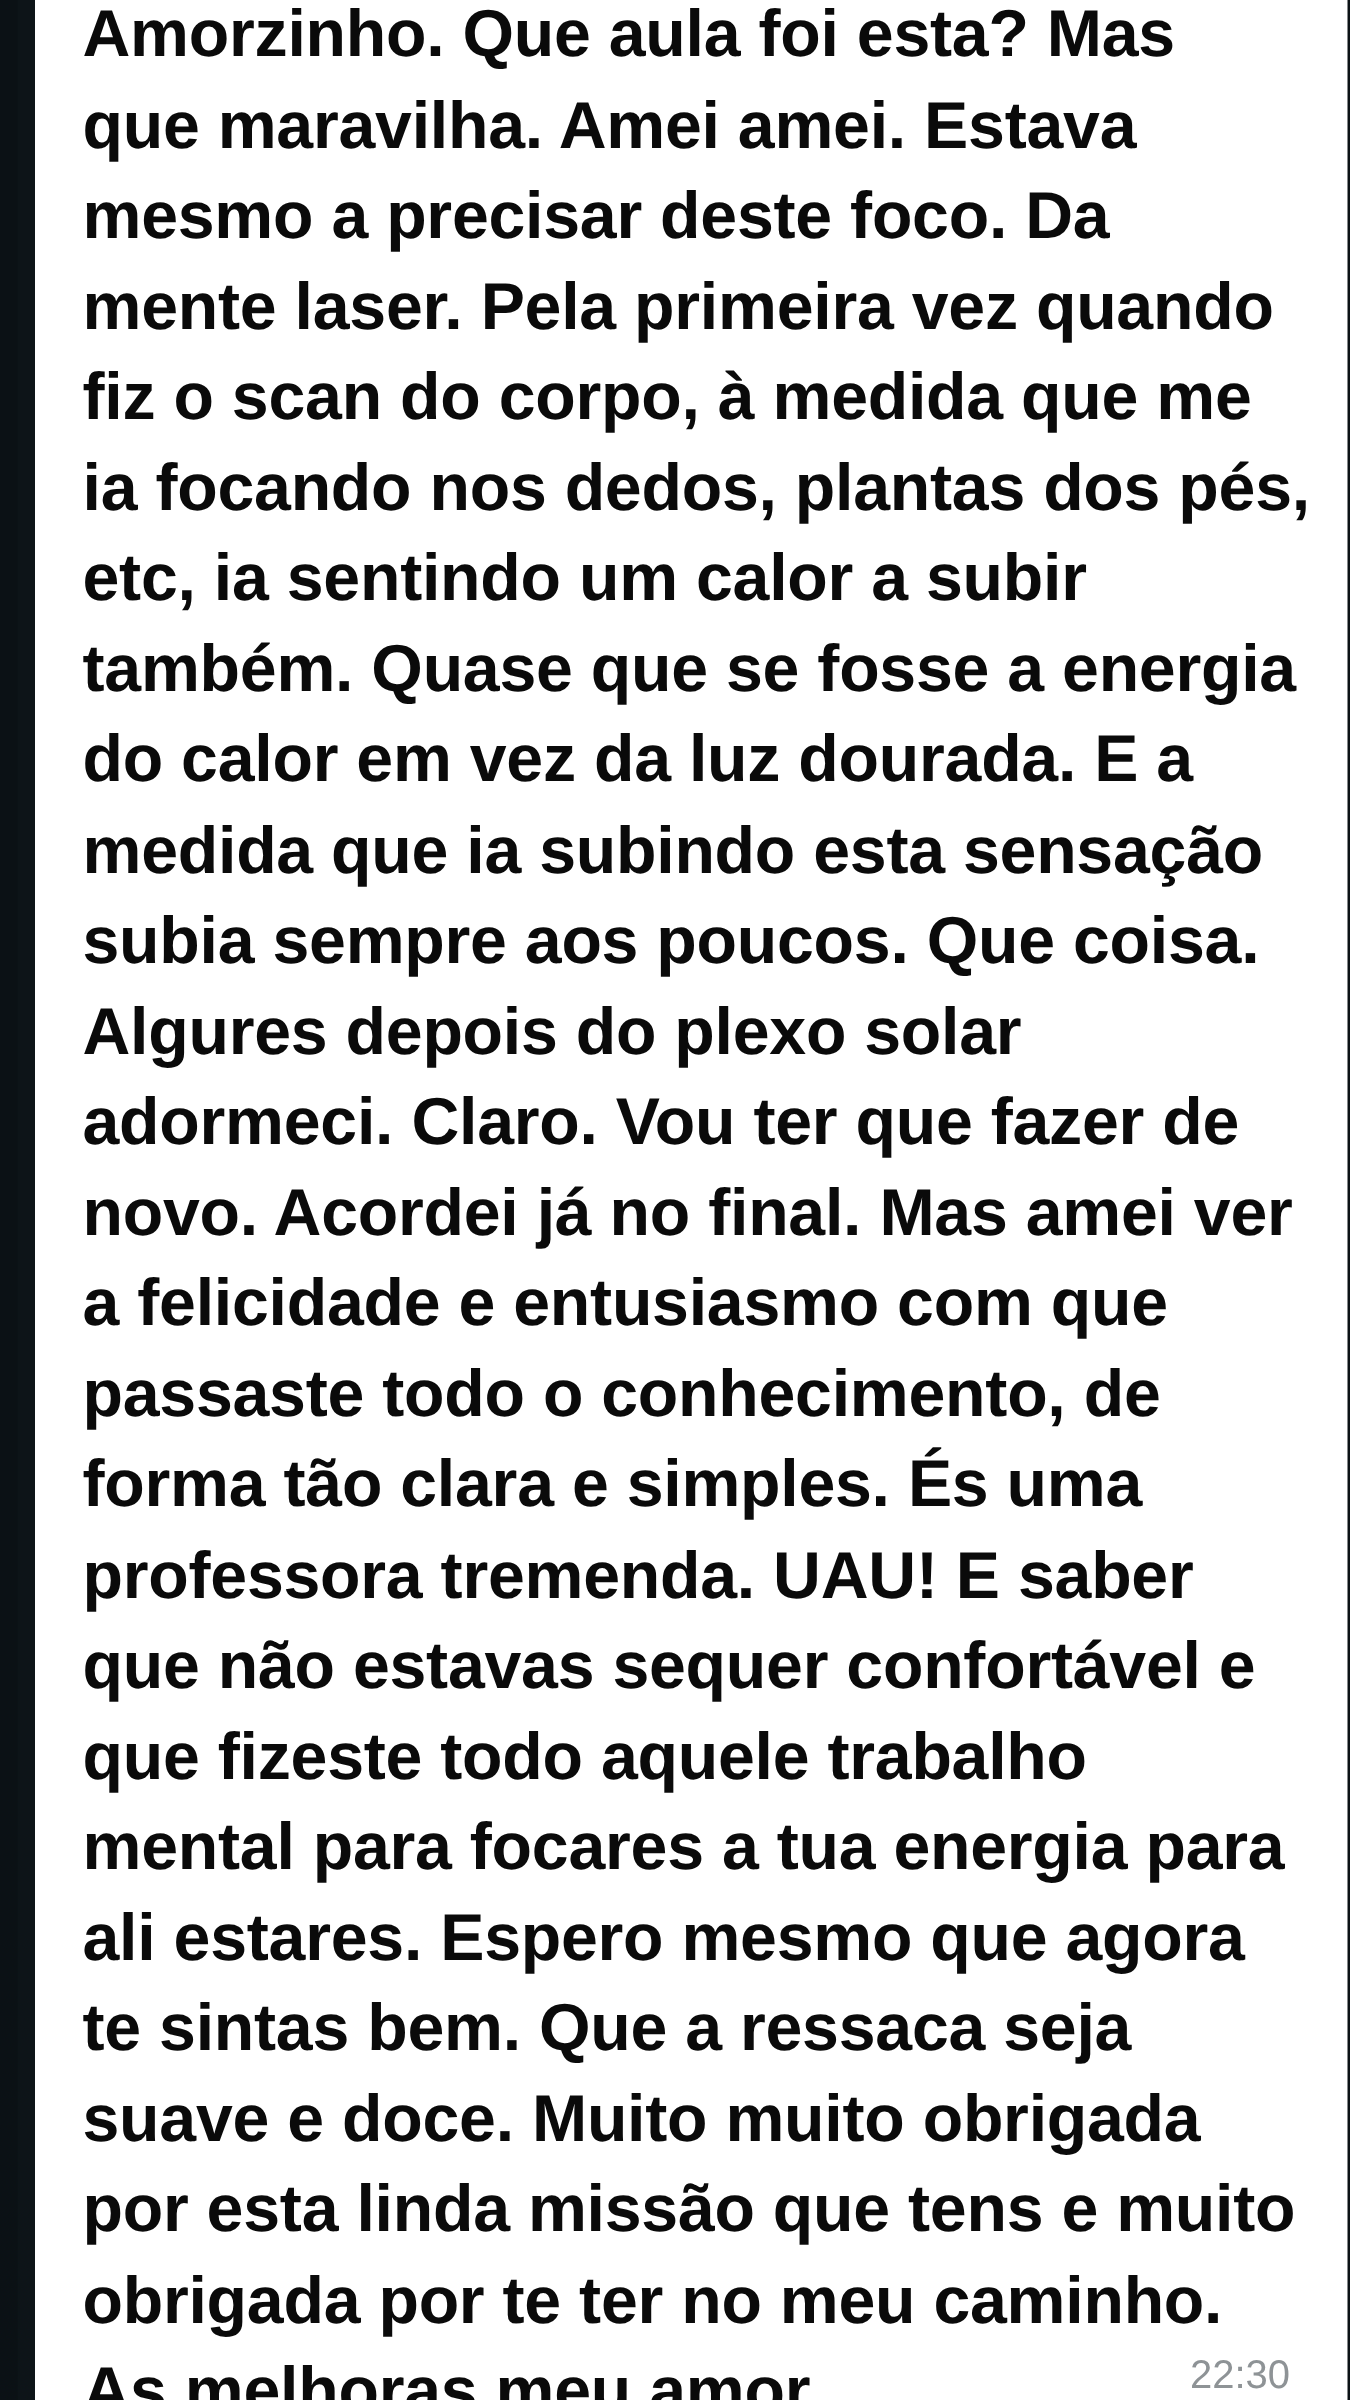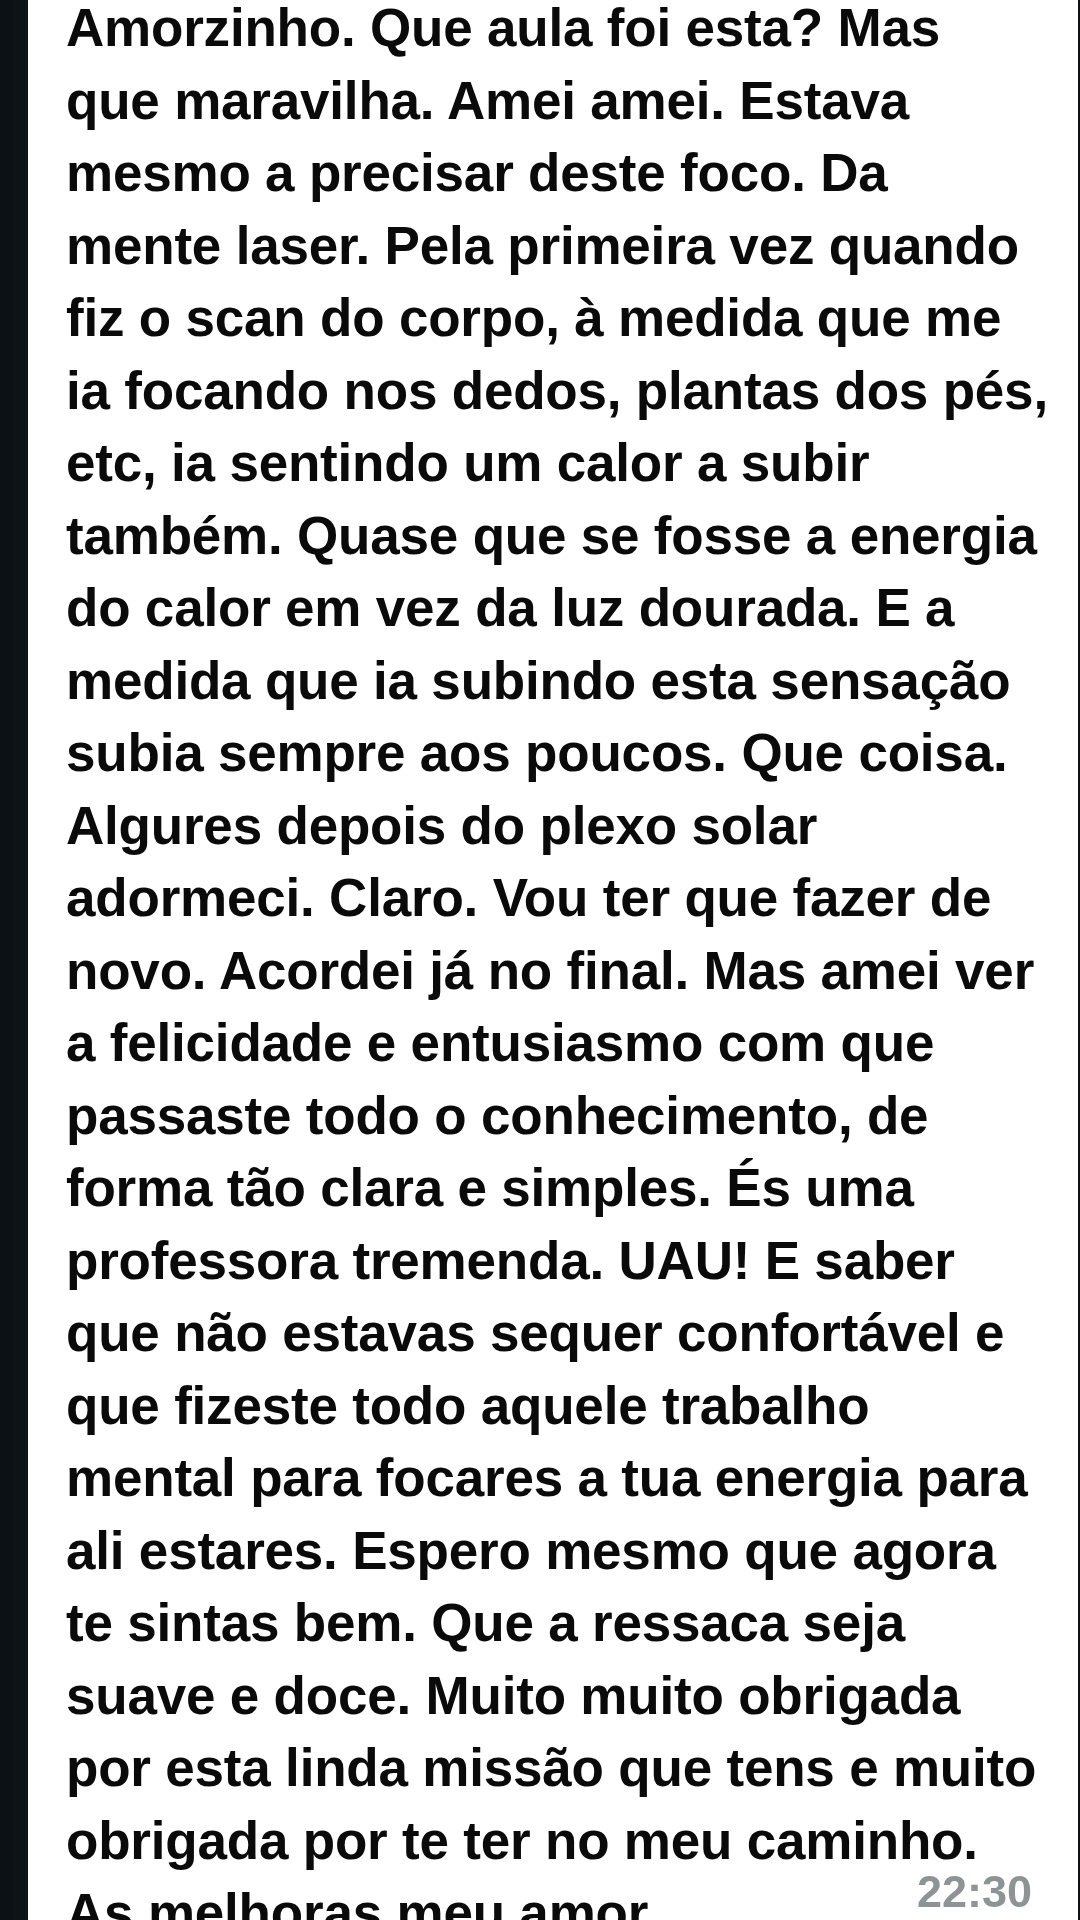--- a/index.html
+++ b/index.html
@@ -58,22 +58,22 @@
     letter-spacing: -0.2px;
     word-spacing: 0px;
     white-space: pre-wrap;
     position: relative;
     top: -8px;
   }
   .timestamp {
     position: absolute;
     right: 46px;
     bottom: 2px;
-    font-size: 45px;
-    font-weight: 700;
+    font-size: 32px;
+    font-weight: 400;
     color: #8e9396;
     letter-spacing: 0px;
   }
 </style>
 </head>
 <body>
 
 <div class="screen">
 
   <div class="edge-left"></div>

